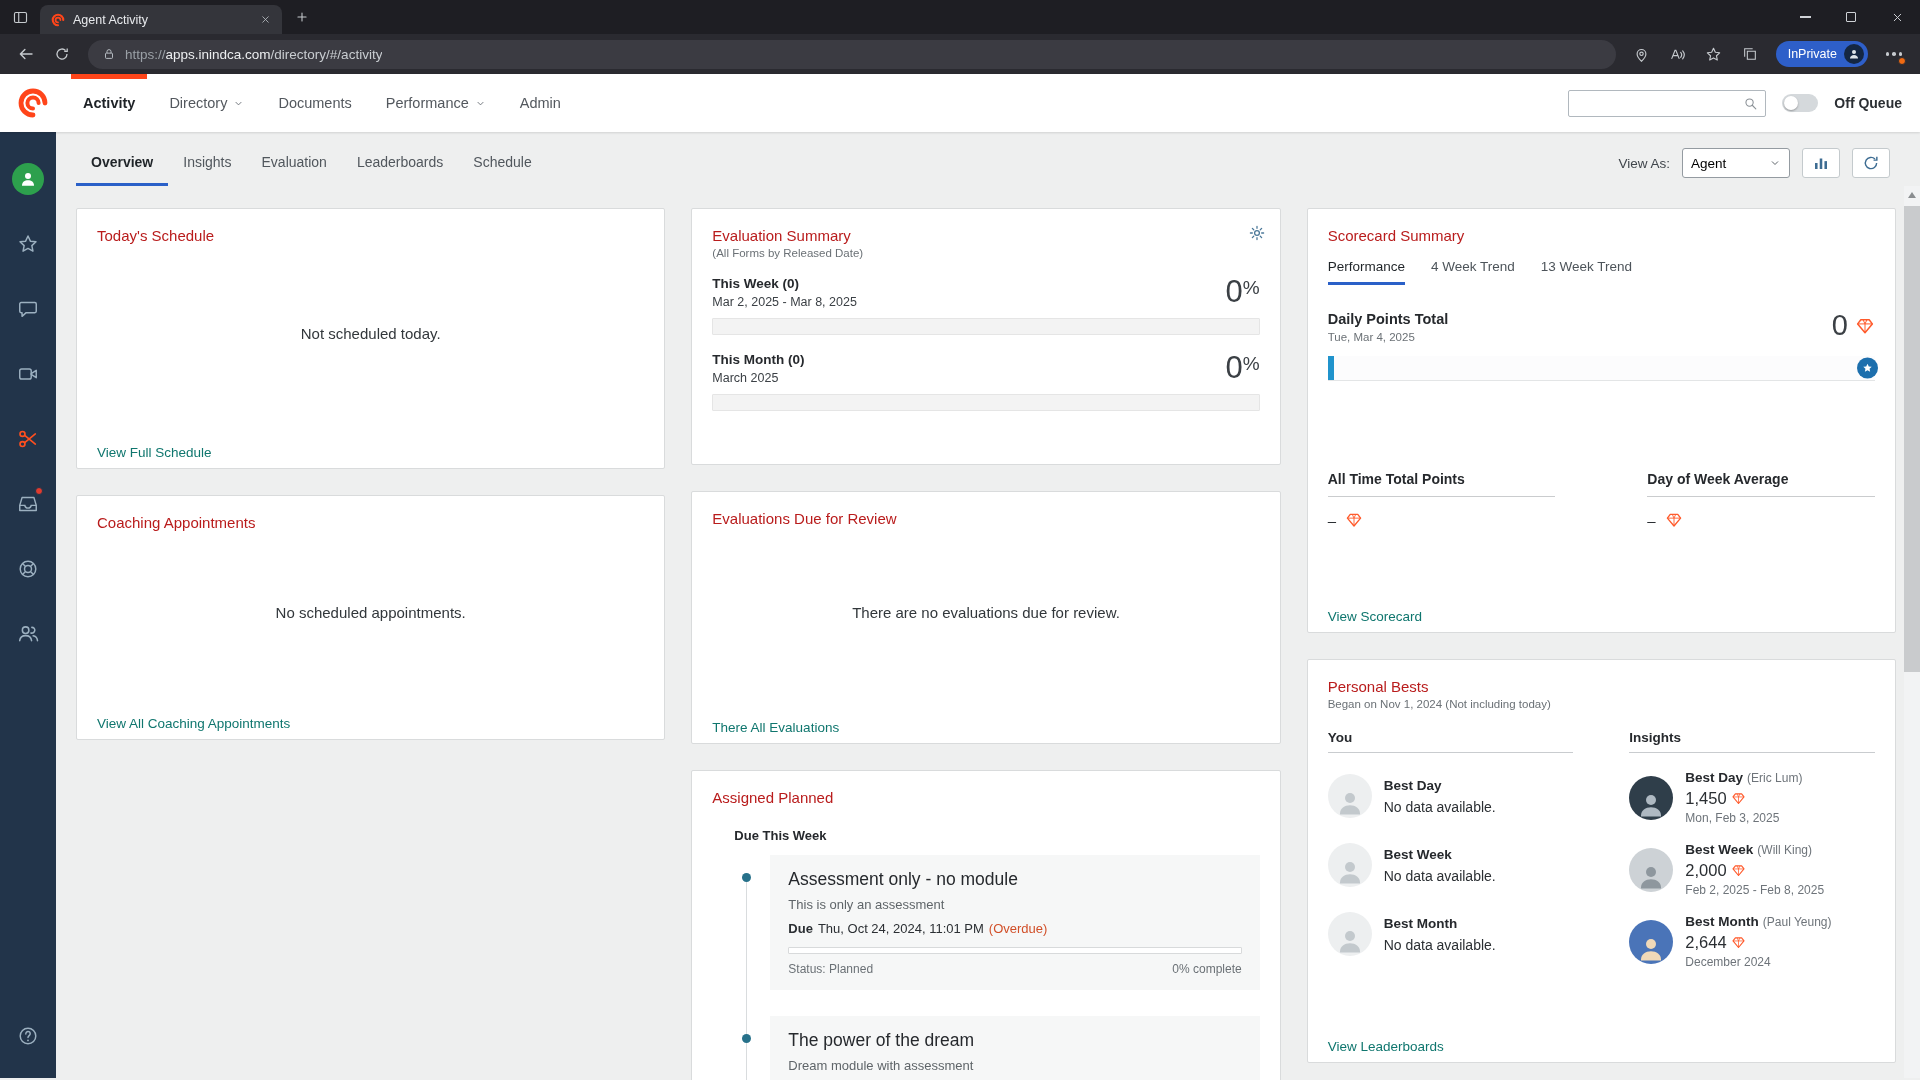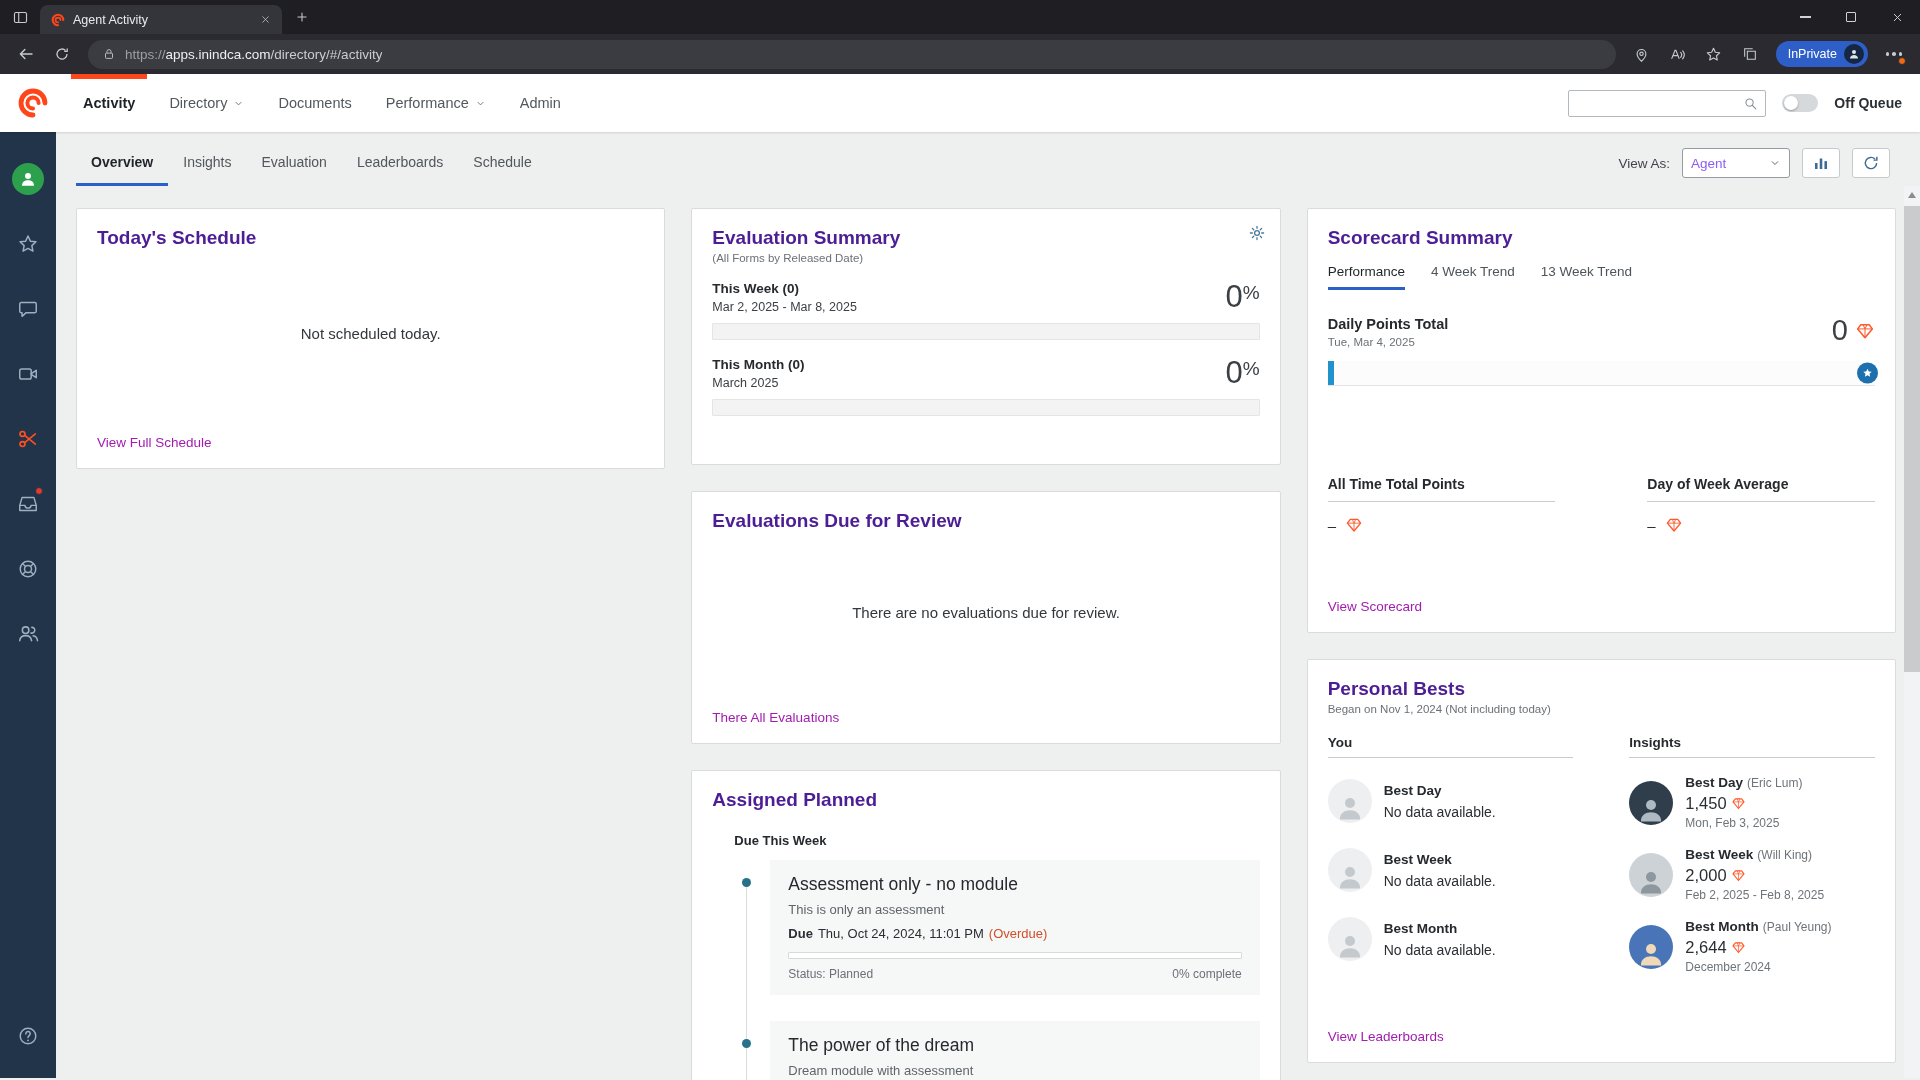--- a/index.html
+++ b/index.html
@@ -52,32 +52,32 @@
 .presence{width:32px;height:32px;border-radius:50%;background:#2da04d;display:flex;align-items:center;justify-content:center;color:#fff}
 .side-bottom{margin-top:auto;margin-bottom:10px}
 .red-dot{position:absolute;top:16px;right:13px;width:8px;height:8px;border-radius:50%;background:#e23b2e;border:1.5px solid #22344a}
 
 .content{flex:1;position:relative;min-width:0}
 .tabs-row{height:46px;margin:8px 30px 0 20px;display:flex;align-items:center}
 .page-tab{height:100%;display:flex;align-items:center;padding:0 15px;font-size:14px;color:#51575d;border-bottom:3px solid transparent;cursor:pointer}
 .page-tab.active{color:#1f2428;font-weight:700;border-bottom-color:#2a60c8}
 .tabs-right{margin-left:auto;display:flex;align-items:center;gap:12px}
 .viewas-label{font-size:13.5px;color:#40464c}
-.viewas-select{width:108px;height:30px;border:1px solid #949ba1;border-radius:3px;background:#fff;display:flex;align-items:center;justify-content:space-between;padding:0 8px;font-size:13.5px;color:#8b5cf6;cursor:pointer}
+.viewas-select{width:108px;height:30px;border:1px solid #949ba1;border-radius:3px;background:#fff;display:flex;align-items:center;justify-content:space-between;padding:0 8px;font-size:13.5px;color:#000000;cursor:pointer}
 .viewas-select .ic{color:#5f666c}
 .icon-btn{width:38px;height:30px;border:1px solid #c4cacd;border-radius:3px;background:#fff;display:flex;align-items:center;justify-content:center;color:#3d6c92;cursor:pointer}
 
 
 .cards{display:flex;gap:26px;padding:22px 24px 0 20px;align-items:flex-start}
 .col{flex:1;display:flex;flex-direction:column;gap:26px;min-width:0}
 .card{background:#fff;border:1px solid #d9dbdc;border-radius:2px;position:relative;padding:18px 20px}
-.card-title{font-size:19px;font-weight:700;color:#4c1d95}
+.card-title{font-size:15px;font-weight:400;color:#b91c1c}
 .card-sub{font-size:11.5px;color:#6b7176;margin-top:3px}
 .card-empty{position:absolute;inset:30px 20px 40px;display:flex;align-items:center;justify-content:center;font-size:15px;color:#32373b;text-align:center}
-.card-link{position:absolute;left:20px;bottom:18px;font-size:13.5px;color:#a21caf;cursor:pointer;white-space:nowrap}
+.card-link{position:absolute;left:20px;bottom:8px;font-size:13.5px;color:#0f766e;cursor:pointer;white-space:nowrap}
 .gear-btn{position:absolute;top:14px;right:14px;color:#4a7798;cursor:pointer}
 
 .c-ts{height:261px}.c-coach{height:245px}
 .c-eval{height:257px}.c-evdue{height:253px}.c-mod{height:600px}
 .c-score{height:425px}.c-pb{height:404px}
 
 
 .es-row{display:flex;justify-content:space-between;align-items:flex-start;margin-top:17px}
 .es-label{font-size:13.5px;font-weight:700;color:#26292d}
 .es-range{font-size:12.5px;color:#3c4146;margin-top:4px}
@@ -475,20 +475,25 @@
 
       <div class="cards">
 
         <div class="col">
           <section class="card c-ts">
             <h2 class="card-title">Today's Schedule</h2>
             <div class="card-empty">Not scheduled today.</div>
             <a class="card-link">View Full Schedule</a>
           </section>
 
+          <section class="card c-coach">
+            <h2 class="card-title">Coaching Appointments</h2>
+            <div class="card-empty">No scheduled appointments.</div>
+            <a class="card-link">View All Coaching Appointments</a>
+          </section>
         </div>
 
         <div class="col">
           <section class="card c-eval">
             <h2 class="card-title">Evaluation Summary</h2>
             <div class="card-sub">(All Forms by Released Date)</div>
             <div class="gear-btn"><svg class="ic" width="18" height="18">
                   <use href="#s-gear"></use>
                 </svg></div>
             <div class="es-row">

